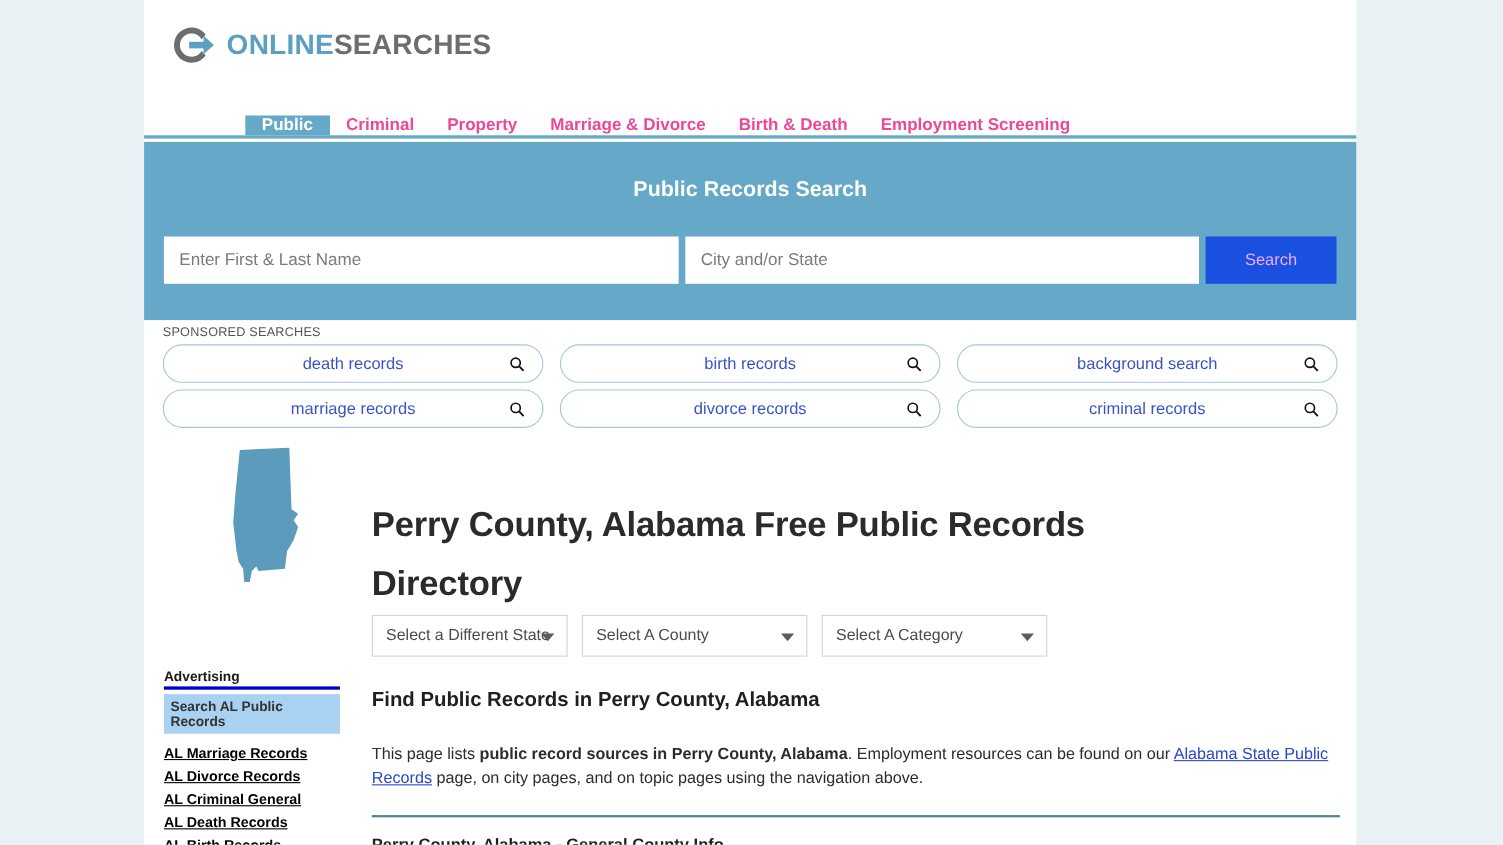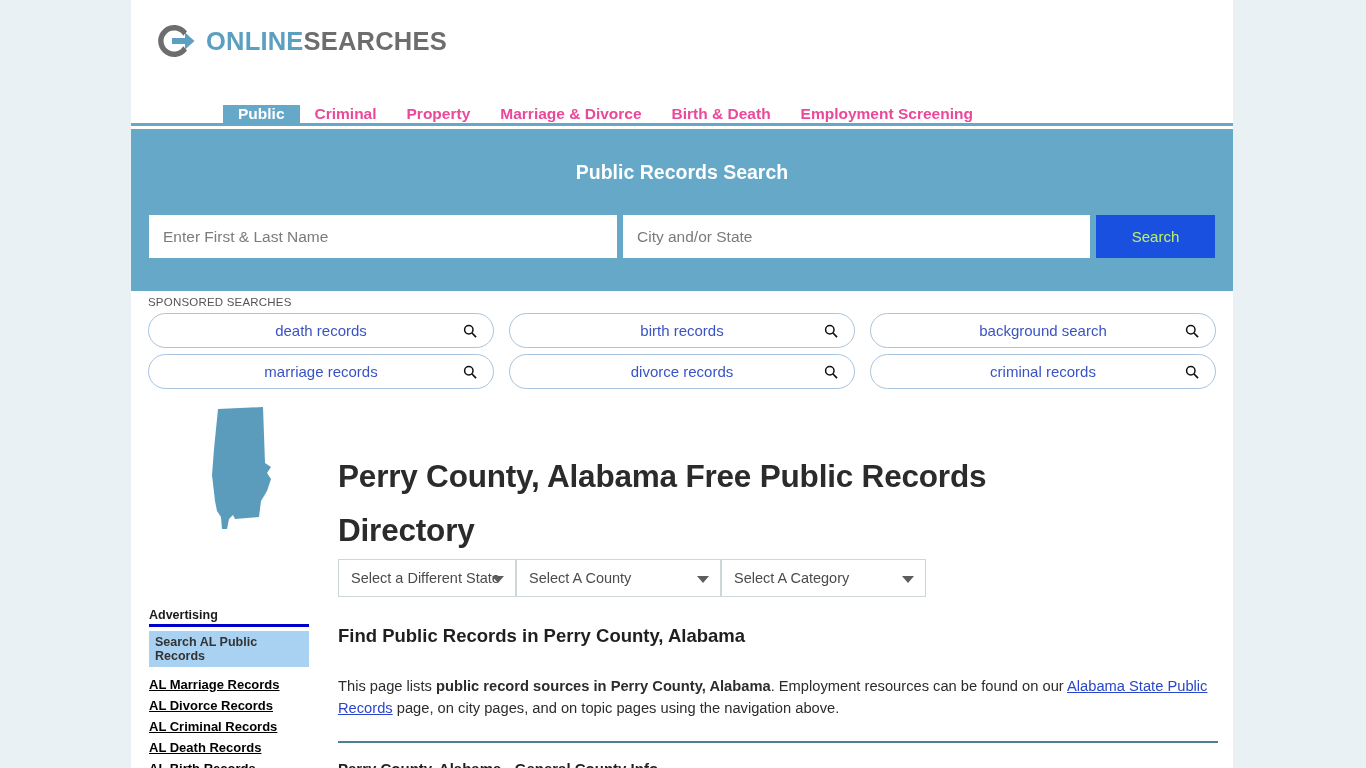--- a/index.html
+++ b/index.html
@@ -121,21 +121,21 @@
     padding: 0 14px;
   }
   .search-field::placeholder { color: #7b7b7b; }
   .field-name  { width: 468px; margin-right: 6px; }
   .field-place { width: 467px; margin-right: 6px; }
   .search-btn {
     width: 119px;
     height: 43px;
     background: #1a50e0;
     border: none;
-    color: #bef264;
+    color: #f0abfc;
     font-size: 15px;
     font-family: "Liberation Sans", sans-serif;
     cursor: pointer;
   }
 
   
   .sponsored {
     position: absolute;
     left: 17px;
     top: 296px;
@@ -196,20 +196,21 @@
     line-height: 54px;
     letter-spacing: -0.2px;
   }
 
   
   .select-row {
     position: absolute;
     left: 207px;
     top: 559px;
     display: flex;
+    gap: 13px;
   }
   .sel {
     height: 38px;
     border: 1px solid #cfd6d9;
     background: #ffffff;
     display: flex;
     align-items: center;
     position: relative;
     padding: 0 12px;
     cursor: pointer;
@@ -428,21 +429,21 @@
         <span class="sel-label">Select A Category</span>
         <span class="sel-arrow"></span>
       </div>
     </div>
 
     <div class="sidebar">
       <div class="ad-head">Advertising</div>
       <div class="ad-box">Search AL Public Records</div>
       <a class="ad-link">AL Marriage Records</a>
       <a class="ad-link">AL Divorce Records</a>
-      <a class="ad-link">AL Criminal Records</a>
+      <a class="ad-link">AL Criminal General</a>
       <a class="ad-link">AL Death Records</a>
       <a class="ad-link">AL Birth Records</a>
     </div>
 
     <div class="content">
       <h2>Find Public Records in Perry County, Alabama</h2>
       <p><span>This page lists </span><b>public record sources in Perry County, Alabama</b><span>. Employment resources can be found on our </span><a class="inline-link">Alabama State Public Records</a><span> page, on city pages, and on topic pages using the navigation above.</span></p>
     </div>
 
     <div class="table-wrap">

